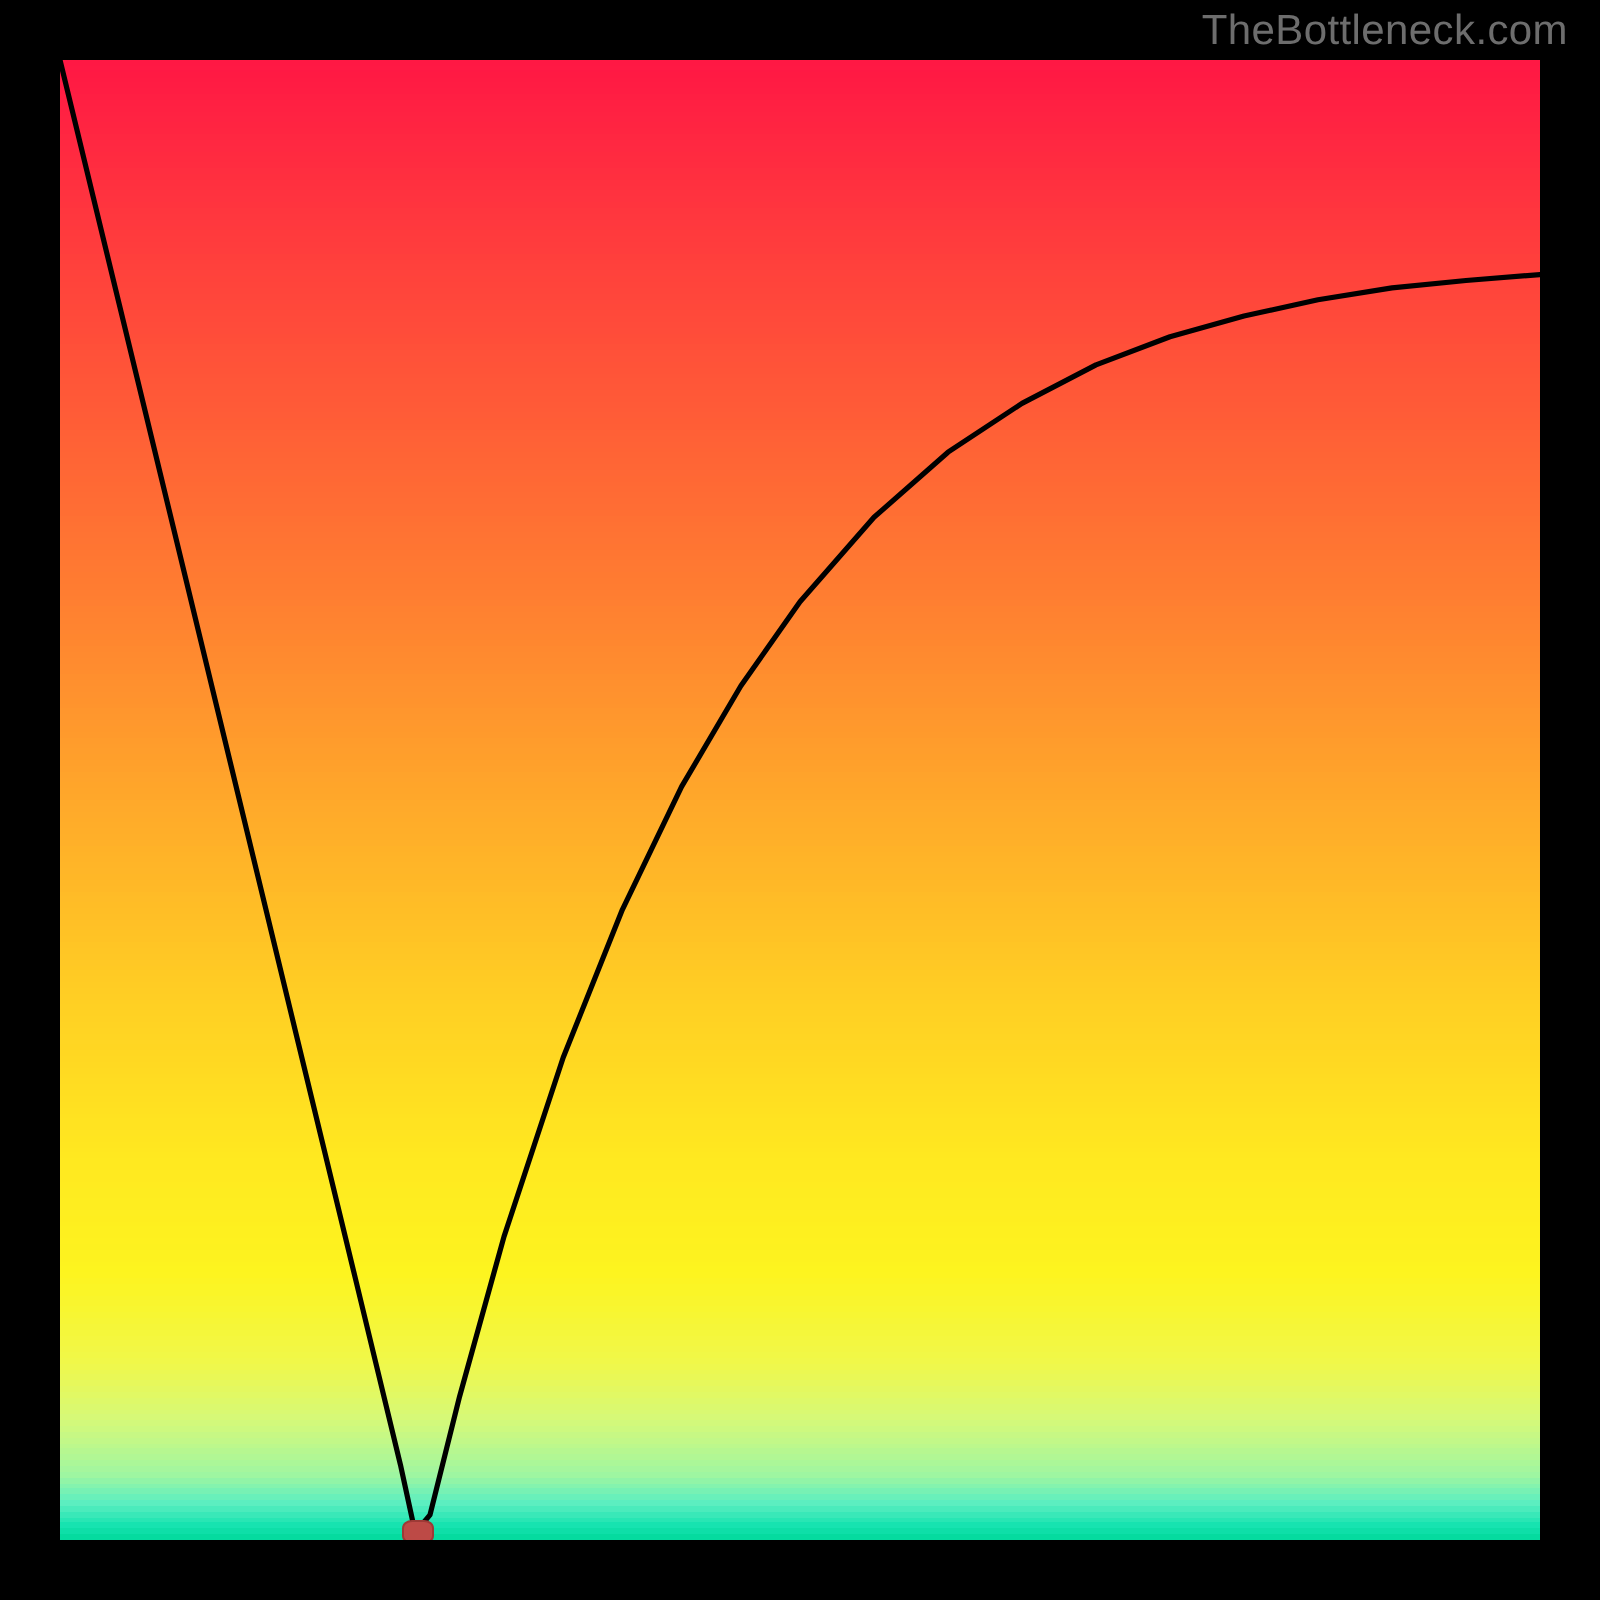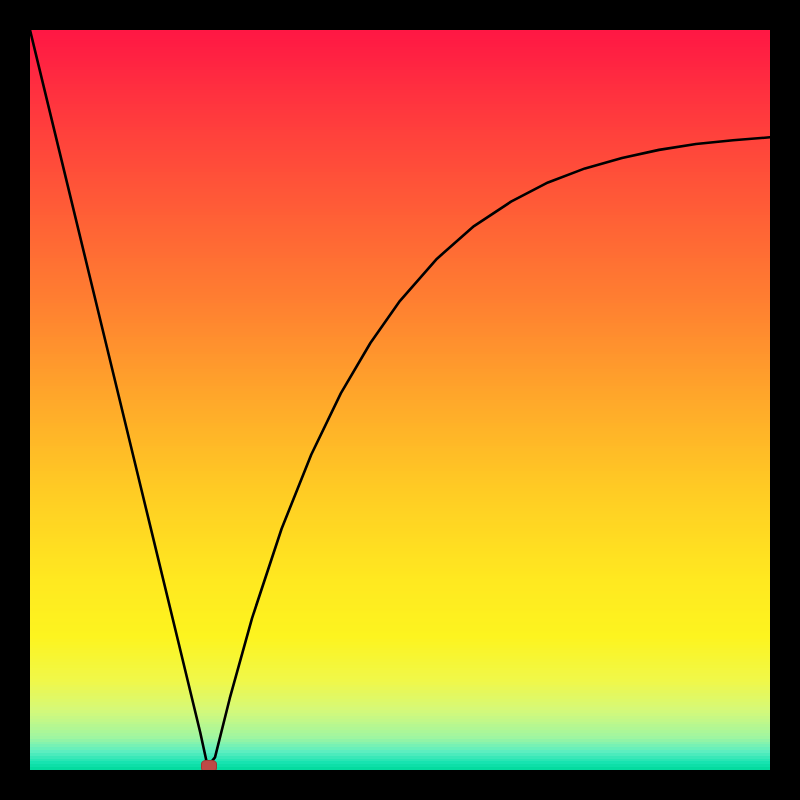--- a/index.html
+++ b/index.html
@@ -59,20 +59,21 @@
     border: 1px solid #9d3a36;
     transform: translate(-50%, -50%);
     z-index: 3;
   }
 </style>
 </head>
 <body>
 
 <div class="frame">
 
+  <div class="watermark">TheBottleneck.com</div>
 
   <div class="plot-area">
 
     <div class="gradient" id="gradient">
         <div class="strip" style="top:0.00px;height:3.45px;background:rgb(255,24,68);"></div>
         <div class="strip" style="top:2.85px;height:3.45px;background:rgb(255,25,68);"></div>
         <div class="strip" style="top:5.69px;height:3.45px;background:rgb(255,26,67);"></div>
         <div class="strip" style="top:8.54px;height:3.45px;background:rgb(255,27,67);"></div>
         <div class="strip" style="top:11.38px;height:3.45px;background:rgb(255,28,67);"></div>
         <div class="strip" style="top:14.23px;height:3.45px;background:rgb(255,29,67);"></div>

